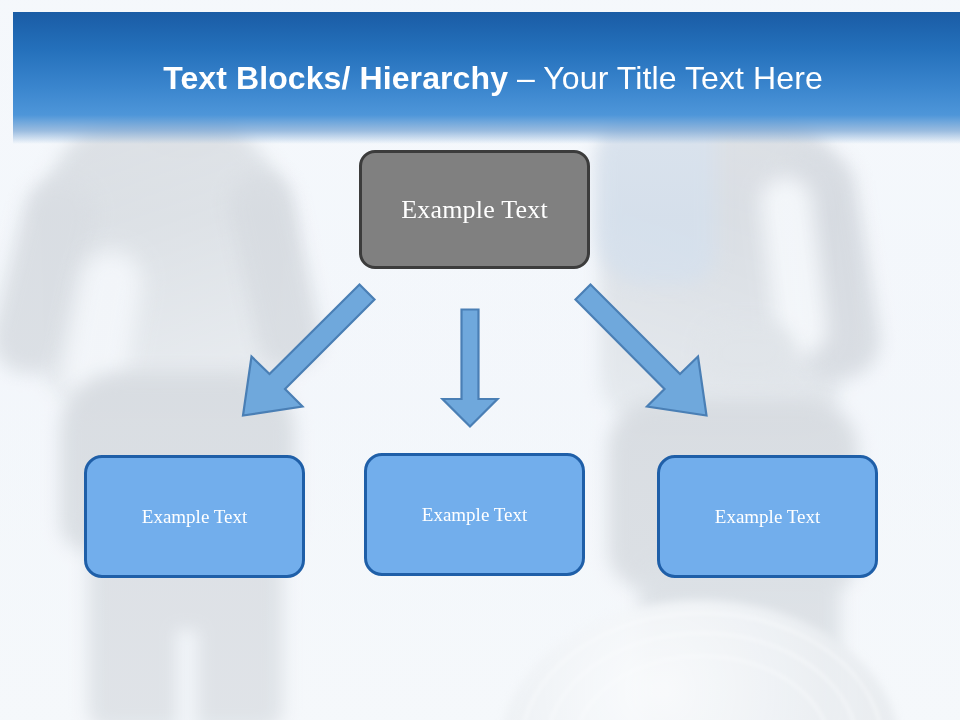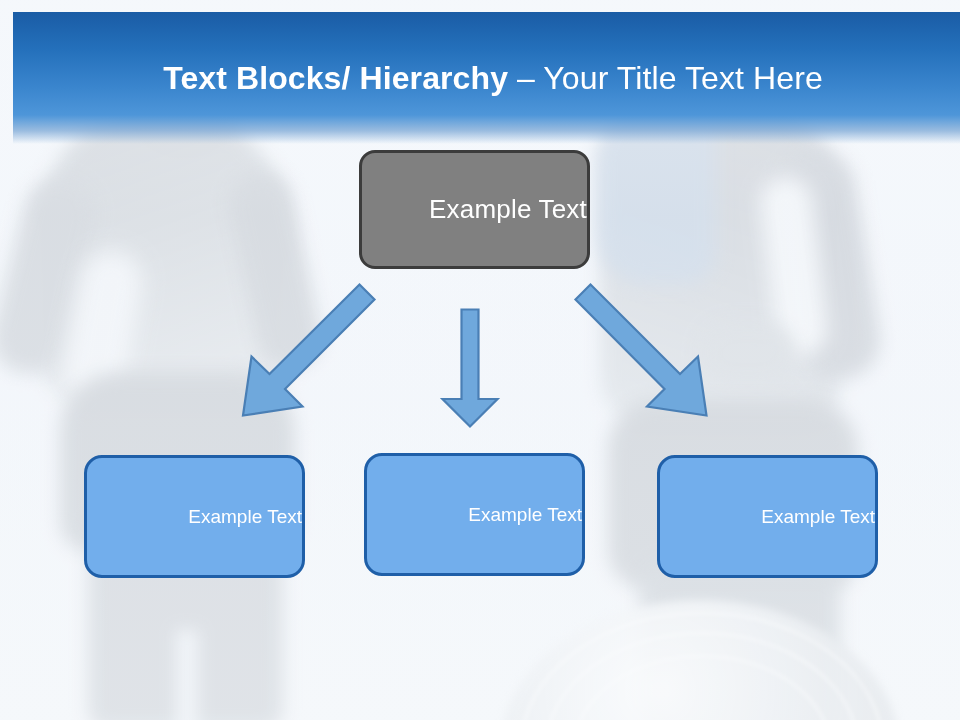--- a/index.html
+++ b/index.html
@@ -179,25 +179,26 @@
     white-space: nowrap;
   }
   .header-title .t-bold { font-weight: bold; }
   .header-title .t-light { font-weight: normal; }
 
   
   .node {
     position: absolute;
     display: flex;
     align-items: center;
-    justify-content: flex-end;
+    justify-content: center;
     box-sizing: border-box;
     color: #ffffff;
     text-align: center;
     line-height: 1.15;
+    font-family: Liberation Serif, serif;
   }
   .node-top {
     left: 359px; top: 150px;
     width: 231px; height: 119px;
     background: #808080;
     border: 3px solid #3c3c3c;
     border-radius: 16px;
     font-size: 26px;
     letter-spacing: .2px;
   }

